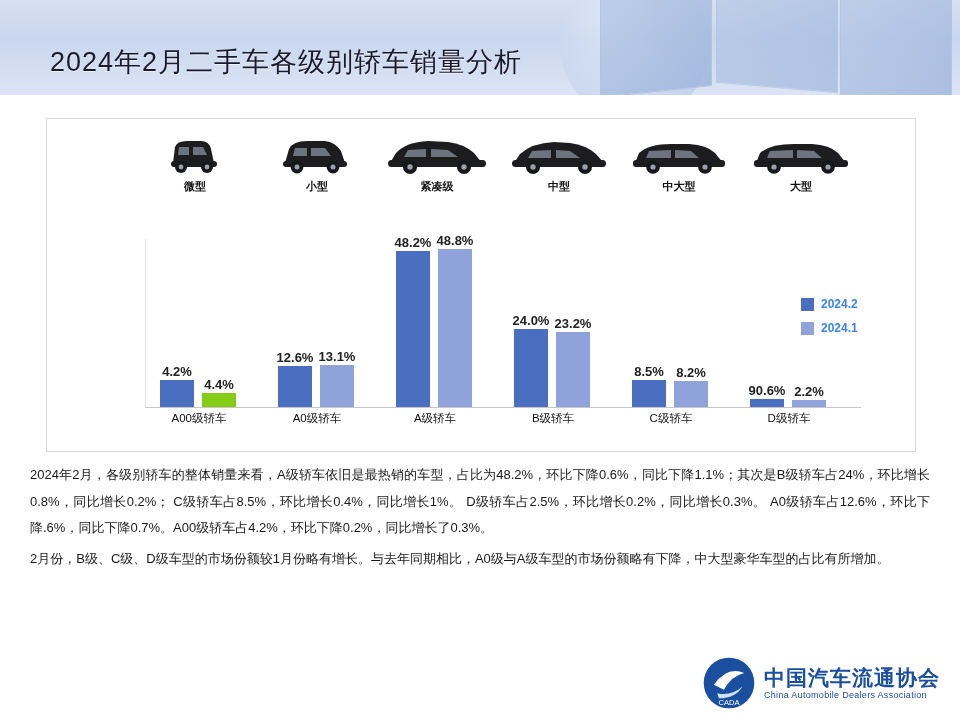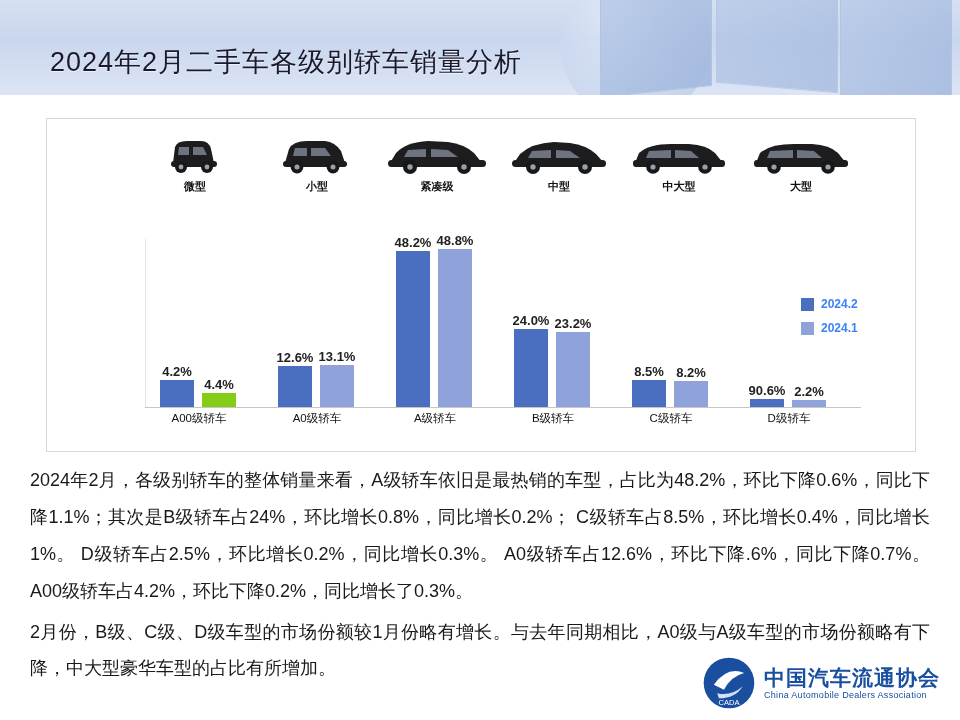--- a/index.html
+++ b/index.html
@@ -83,21 +83,21 @@
   }
   .legend{
     position:absolute;right:22px;top:178px;width:92px;
   }
   .legend .row{display:flex;align-items:center;margin-bottom:10px;}
   .legend .swatch{width:13px;height:13px;margin-right:7px;}
   .legend .txt{font-size:12px;color:#3b82f6;font-weight:bold;}
   
   .body-text{
     position:absolute;left:30px;top:462px;width:900px;
-    font-size:18px;color:#1a1a1a;line-height:2.05;text-align:justify;
+    font-size:13px;color:#1a1a1a;line-height:2.05;text-align:justify;
   }
   .body-text p{margin:0 0 4px 0;}
   
   .footer-logo{
     position:absolute;right:20px;bottom:10px;display:flex;align-items:center;
   }
   .footer-logo .mark{
     width:54px;height:54px;margin-right:8px;
   }
   .footer-logo .names{line-height:1.15;}

